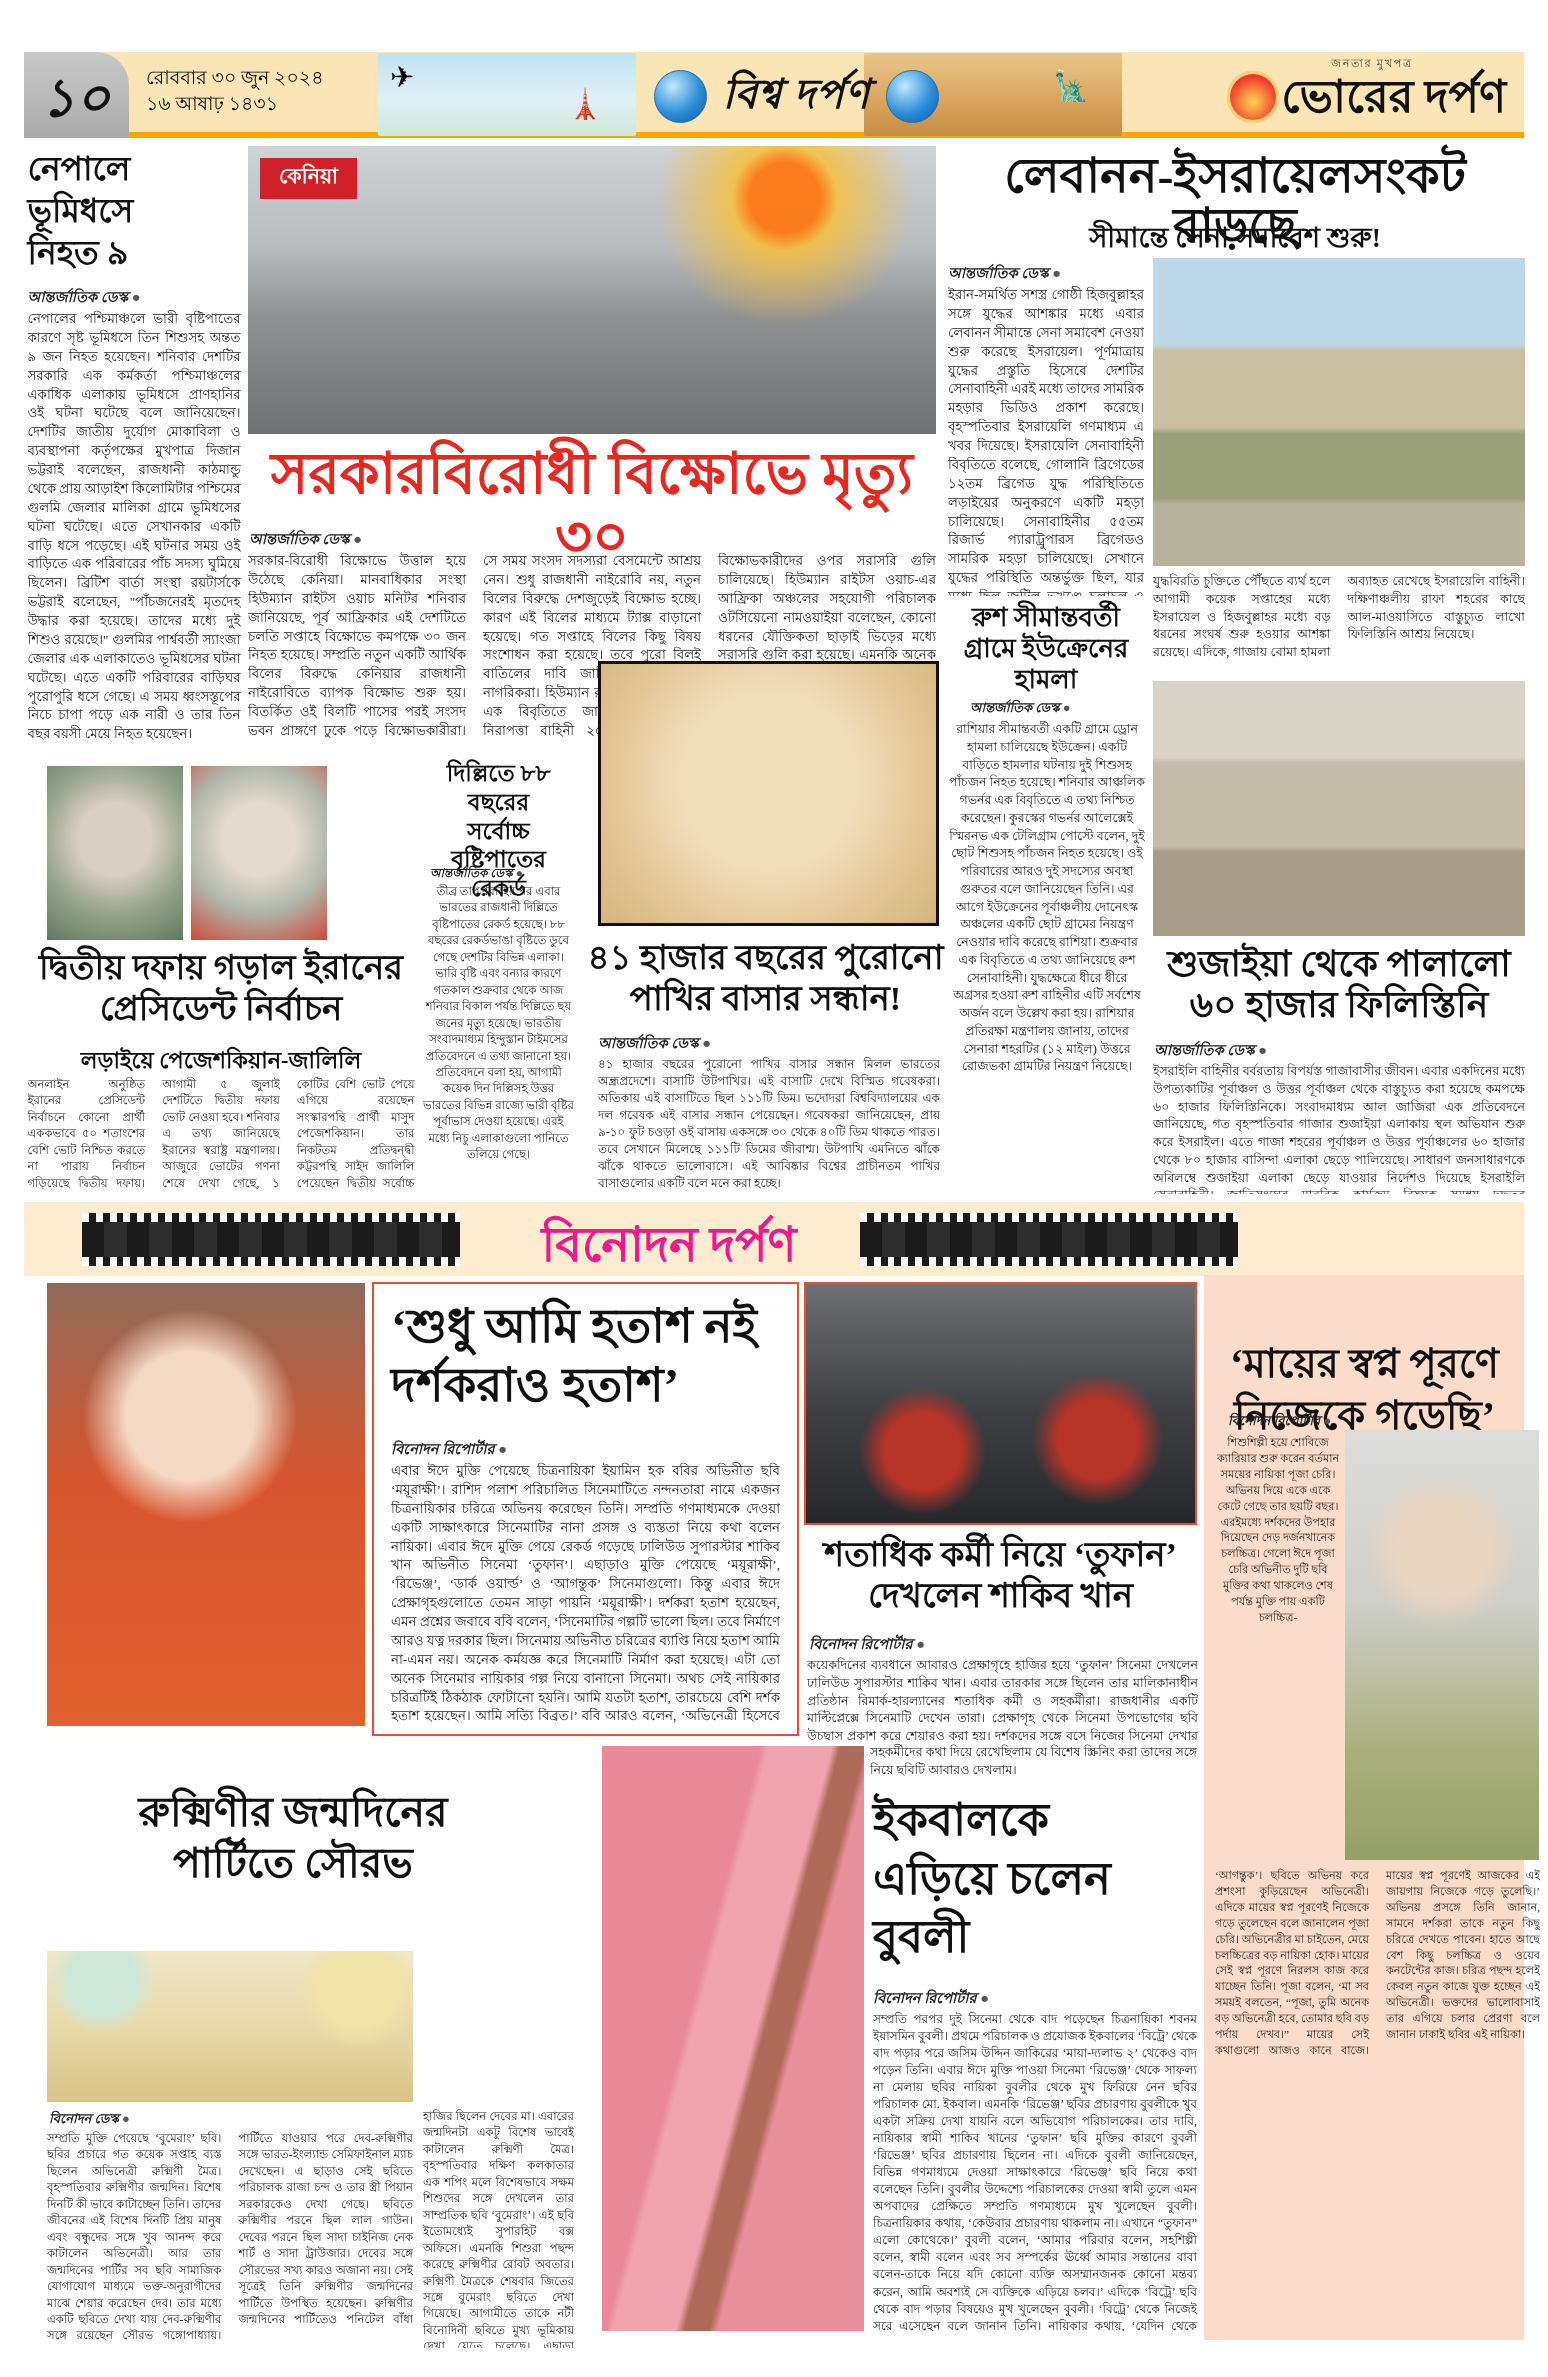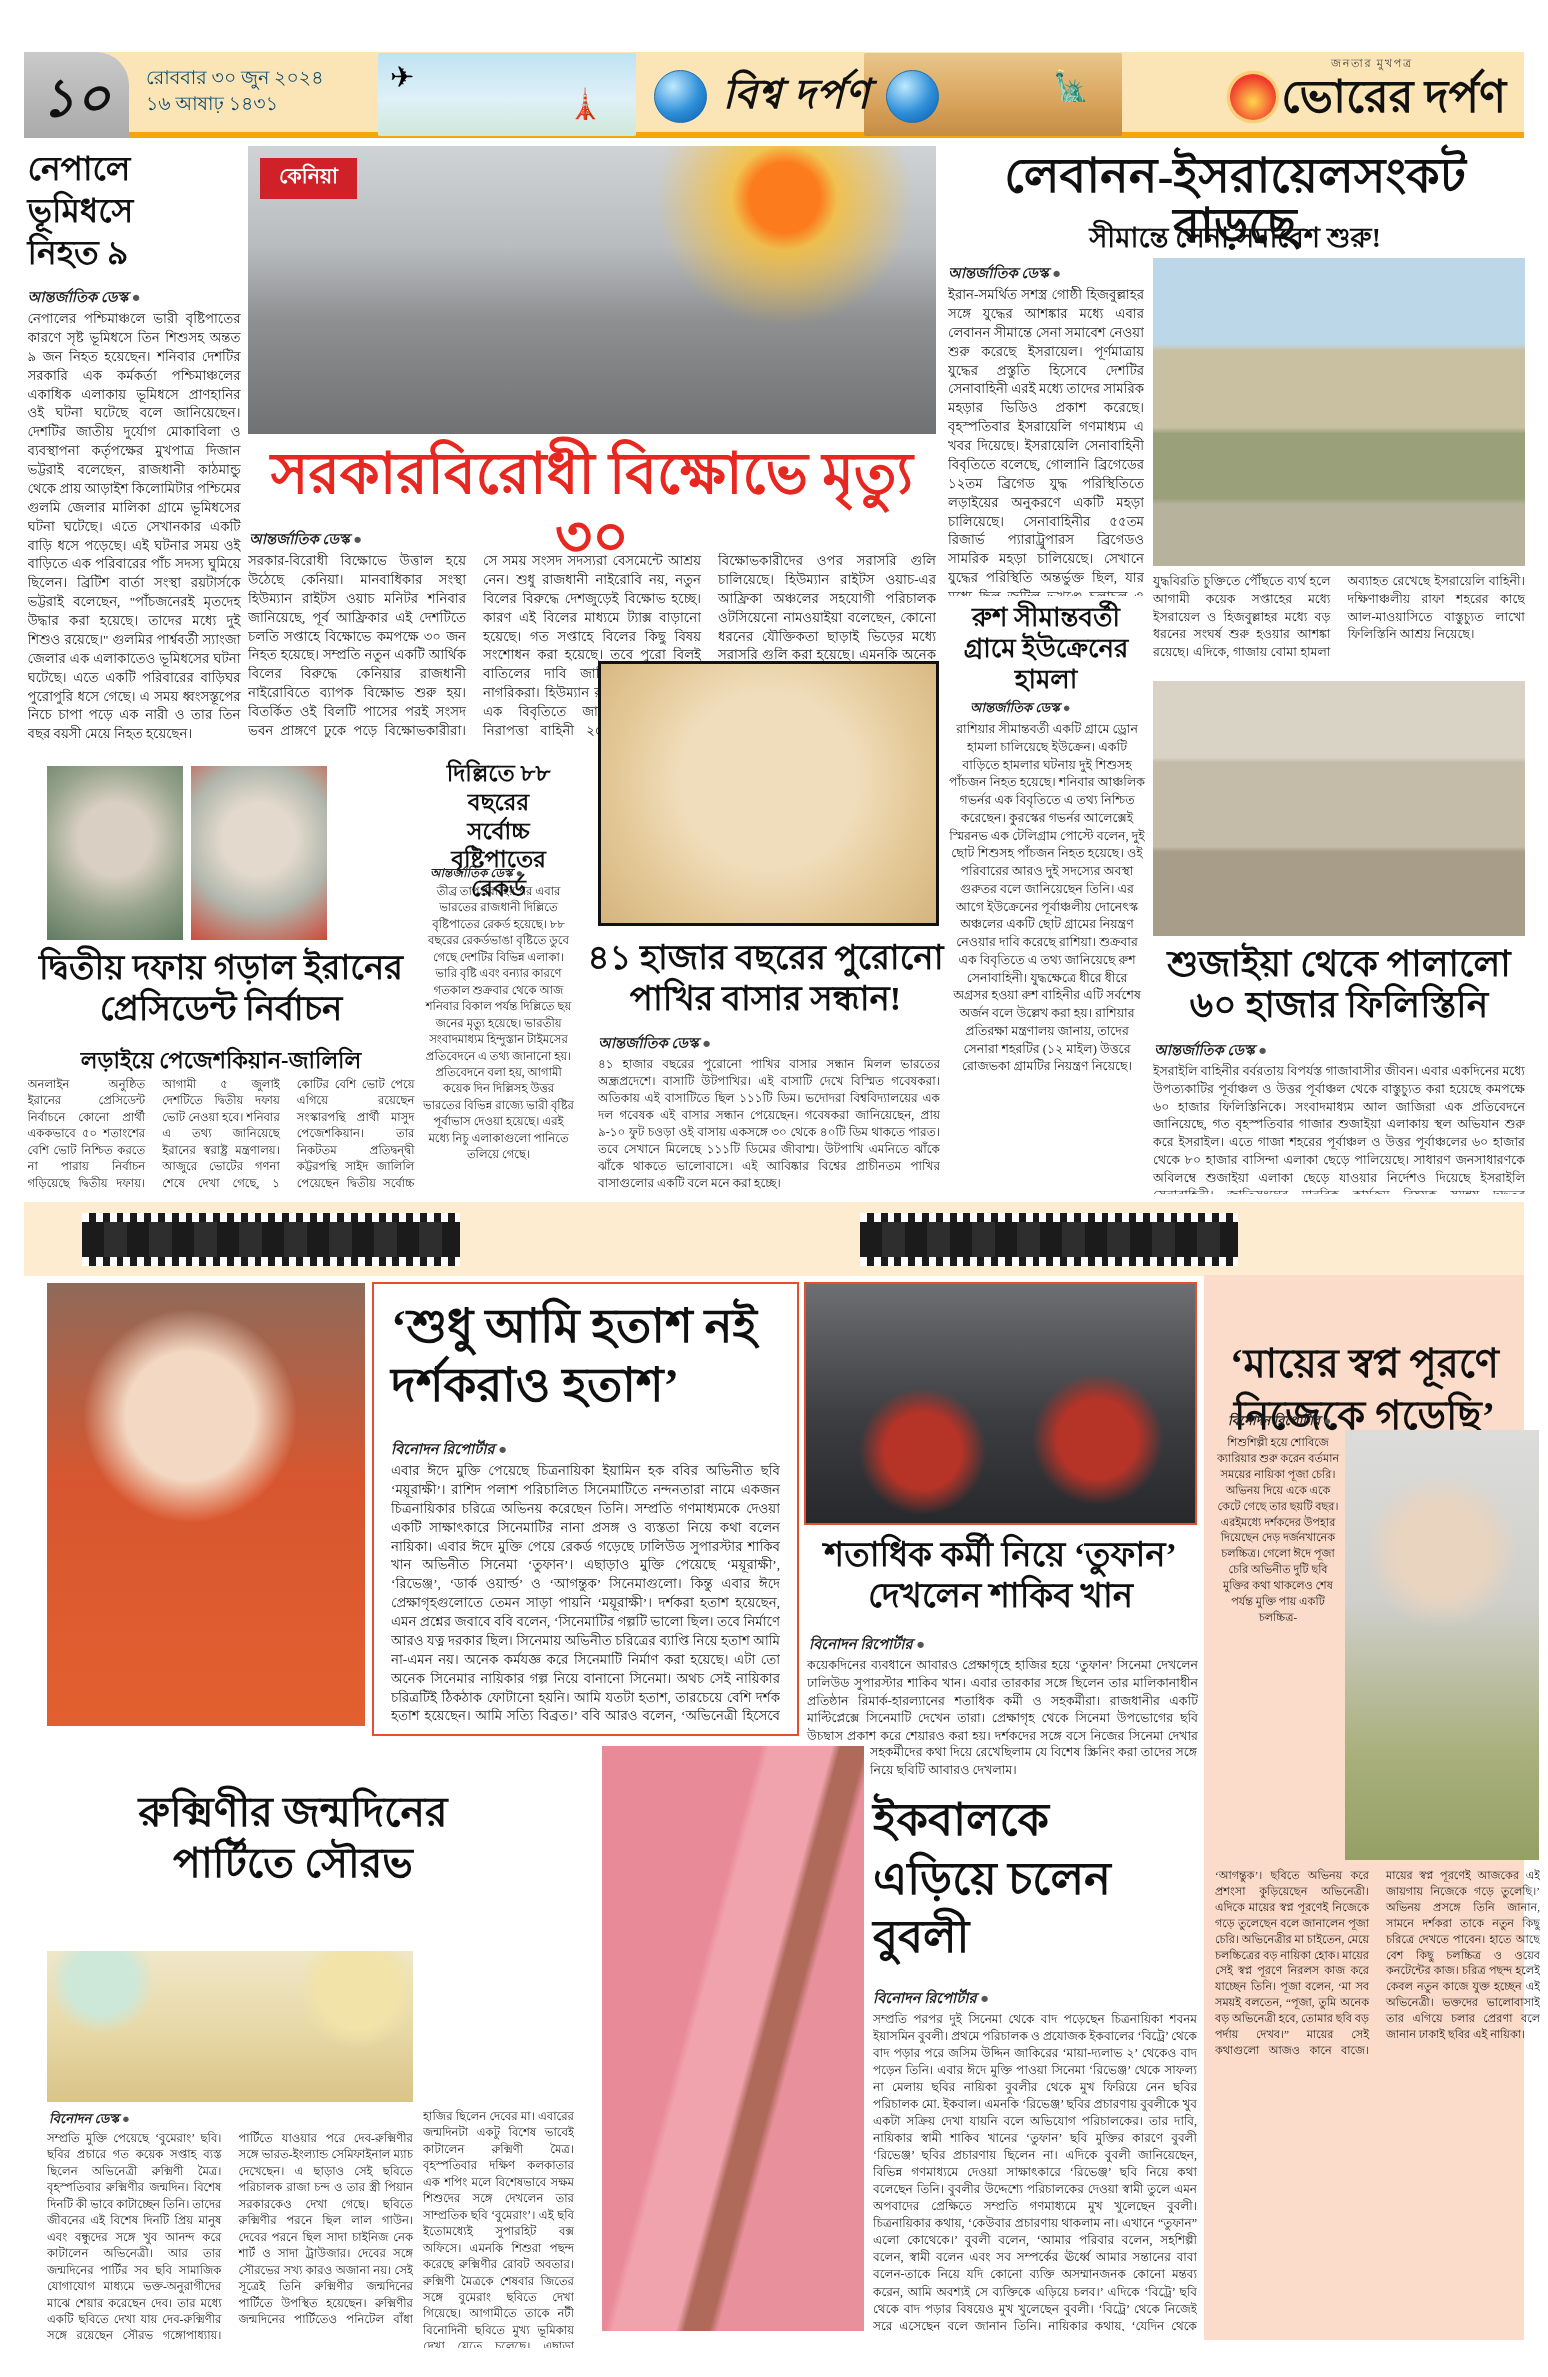--- a/index.html
+++ b/index.html
@@ -8,21 +8,21 @@
   .abs { position:absolute; }
   .pre { white-space:pre-line; }
   .just { text-align:justify; }
   .ctr { text-align:center; }
   .hidden-flow { overflow:hidden; }
 
   
   .hdr-band { left:24px; top:52px; width:1500px; height:86px; background:#fbe5b6; border-bottom:6px solid #f6a60b; }
   .pageno-box { left:24px; top:52px; width:105px; height:86px; background:linear-gradient(180deg,#c9c9c9,#aaaaaa); border-top-right-radius:33px; }
   .pageno { left:41px; top:57px; font-size:53px; font-weight:bold; font-style:italic; color:#111; }
-  .dateline { left:146px; top:65px; font-size:19px; color:#0c4a6e; line-height:1.35; }
+  .dateline { left:146px; top:65px; font-size:19px; color:#000000; line-height:1.35; }
   .hdr-photo { border-radius:1.7px; }
   .hdr-photo.travel { left:378px; top:53px; width:258px; height:83px;
      background:linear-gradient(180deg,#bfe3f2 0%,#dff0f7 55%,#cfe8d8 100%); }
   .hdr-photo.desert { left:864px; top:53px; width:258px; height:83px;
      background:linear-gradient(180deg,#e8c68a 0%,#d9a35c 60%,#c58c43 100%); }
   .hdr-emoji { font-size:29px; }
   .world-title { font-size:41px; font-weight:bold; color:#111; letter-spacing:0.9px; }
   .globe-ball { width:53px; height:53px; border-radius:50%;
      background:radial-gradient(circle at 35% 30%, #bfe9ff 0%, #2e8fd8 55%, #0a5aa8 100%);
      border:1.7px solid #1d6db3; }
@@ -176,20 +176,21 @@
   <div class="abs headline-blk ctr pre" style="left:585px;top:938px;width:361px;font-size:34px;line-height:1.2;">৪১ হাজার বছরের পুরোনো
 পাখির বাসার সন্ধান!</div>
   <div class="abs byline" style="left:598px;top:1032px;">
     <span>আন্তর্জাতিক ডেস্ক</span> <span class="dot">●</span>
   </div>
   <div class="abs body-txt just hidden-flow" style="left:598px;top:1056px;width:342px;height:136px;font-size:12px;">৪১ হাজার বছরের পুরোনো পাখির বাসার সন্ধান মিলল ভারতের অন্ধ্রপ্রদেশে। বাসাটি উটপাখির। এই বাসাটি দেখে বিস্মিত গবেষকরা। অতিকায় এই বাসাটিতে ছিল ১১১টি ডিম। ভদোদরা বিশ্ববিদ্যালয়ের এক দল গবেষক এই বাসার সন্ধান পেয়েছেন। গবেষকরা জানিয়েছেন, প্রায় ৯-১০ ফুট চওড়া ওই বাসায় একসঙ্গে ৩০ থেকে ৪০টি ডিম থাকতে পারত। তবে সেখানে মিলেছে ১১১টি ডিমের জীবাশ্ম। উটপাখি এমনিতে ঝাঁকে ঝাঁকে থাকতে ভালোবাসে। এই আবিষ্কার বিশ্বের প্রাচীনতম পাখির বাসাগুলোর একটি বলে মনে করা হচ্ছে।</div>
 
   <div class="abs ent-band"></div>
   <div class="film-strip" style="left:82px;"></div>
   <div class="film-strip" style="left:860px;"></div>
+  <div class="abs ent-title" style="left:497px;top:1208px;width:344px;text-align:center;">বিনোদন দর্পণ</div>
 
   <div class="abs photo ph-bobby" style="left:47px;top:1283px;width:318px;height:443px;"></div>
   <div class="abs ent-box" style="left:372px;top:1282px;width:427px;height:454px;background:#fff;"></div>
   <div class="abs headline-blk pre" style="left:391px;top:1297px;width:391px;font-size:47px;line-height:1.25;">‘শুধু আমি হতাশ নই
 দর্শকরাও হতাশ’</div>
   <div class="abs byline" style="left:391px;top:1438px;">
     <span>বিনোদন রিপোর্টার</span> <span class="dot">●</span>
   </div>
   <div class="abs body-txt just hidden-flow" style="left:391px;top:1462px;width:389px;height:262px;">এবার ঈদে মুক্তি পেয়েছে চিত্রনায়িকা ইয়ামিন হক ববির অভিনীত ছবি ‘ময়ূরাক্ষী’। রাশিদ পলাশ পরিচালিত সিনেমাটিতে নন্দনতারা নামে একজন চিত্রনায়িকার চরিত্রে অভিনয় করেছেন তিনি। সম্প্রতি গণমাধ্যমকে দেওয়া একটি সাক্ষাৎকারে সিনেমাটির নানা প্রসঙ্গ ও ব্যস্ততা নিয়ে কথা বলেন নায়িকা। এবার ঈদে মুক্তি পেয়ে রেকর্ড গড়েছে ঢালিউড সুপারস্টার শাকিব খান অভিনীত সিনেমা ‘তুফান’। এছাড়াও মুক্তি পেয়েছে ‘ময়ূরাক্ষী’, ‘রিভেঞ্জ’, ‘ডার্ক ওয়ার্ল্ড’ ও ‘আগন্তুক’ সিনেমাগুলো। কিন্তু এবার ঈদে প্রেক্ষাগৃহগুলোতে তেমন সাড়া পায়নি ‘ময়ূরাক্ষী’। দর্শকরা হতাশ হয়েছেন, এমন প্রশ্নের জবাবে ববি বলেন, ‘সিনেমাটির গল্পটি ভালো ছিল। তবে নির্মাণে আরও যত্ন দরকার ছিল। সিনেমায় অভিনীত চরিত্রের ব্যাপ্তি নিয়ে হতাশ আমি না-এমন নয়। অনেক কর্মযজ্ঞ করে সিনেমাটি নির্মাণ করা হয়েছে। এটা তো অনেক সিনেমার নায়িকার গল্প নিয়ে বানানো সিনেমা। অথচ সেই নায়িকার চরিত্রটিই ঠিকঠাক ফোটানো হয়নি। আমি যতটা হতাশ, তারচেয়ে বেশি দর্শক হতাশ হয়েছেন। আমি সত্যি বিব্রত।’ ববি আরও বলেন, ‘অভিনেত্রী হিসেবে এটা আমার জন্য কষ্টের। এমন একটা চরিত্র নিয়ে দর্শকদের প্রত্যাশা ছিল, সেটা পূরণ হয়নি। সেভাবে কাজ করার সুযোগ পেলে আমি আবারও চেষ্টা করব।’</div>
 

